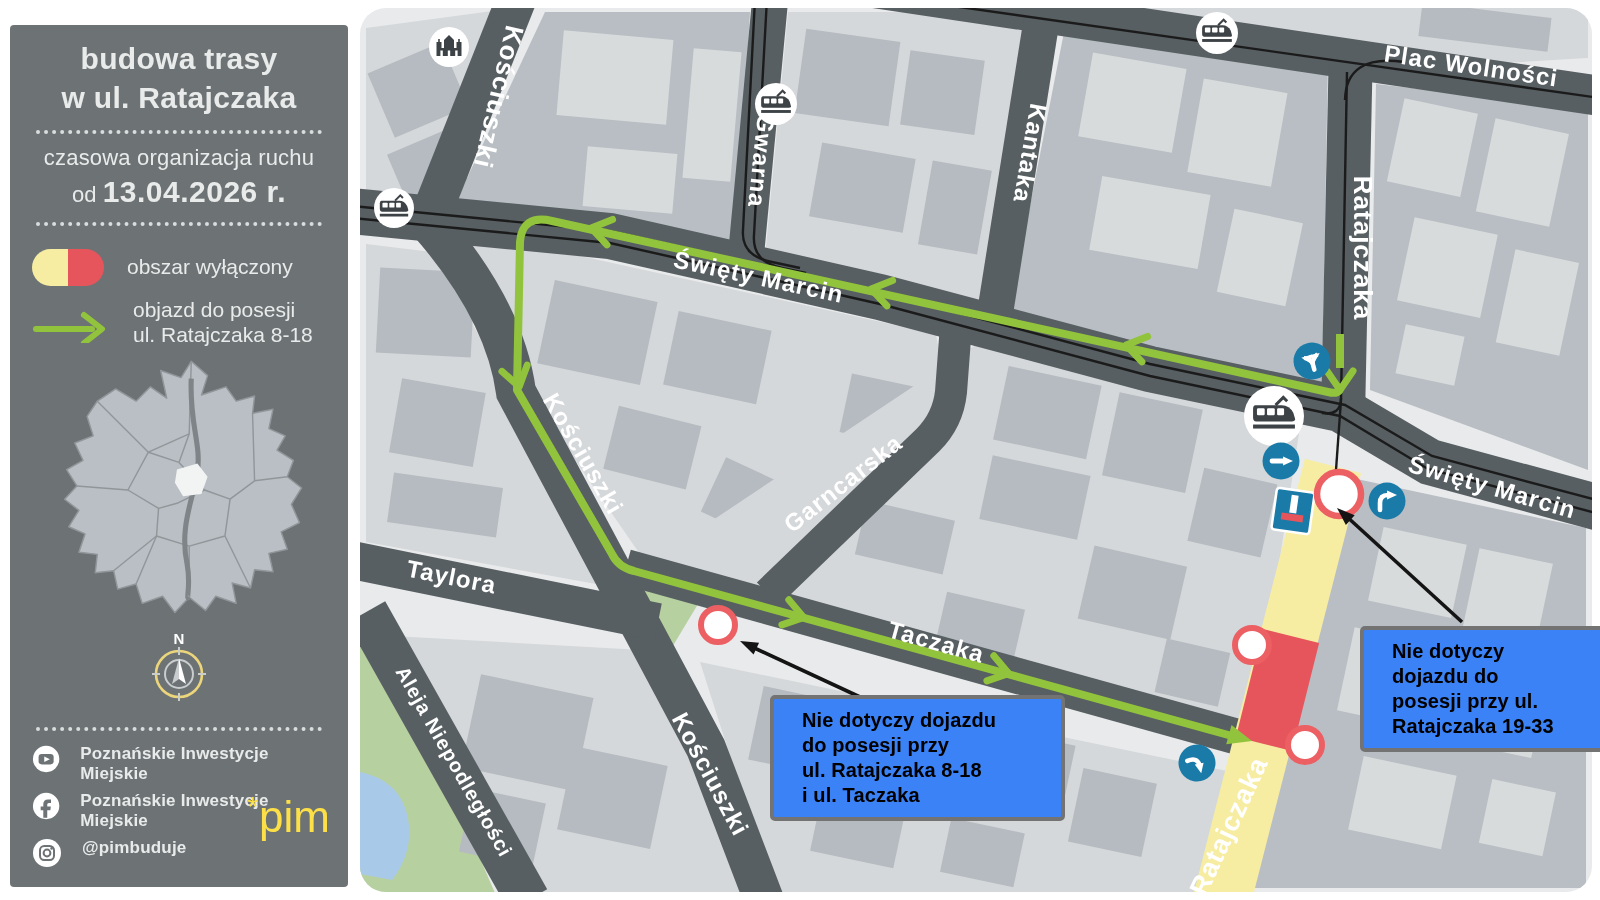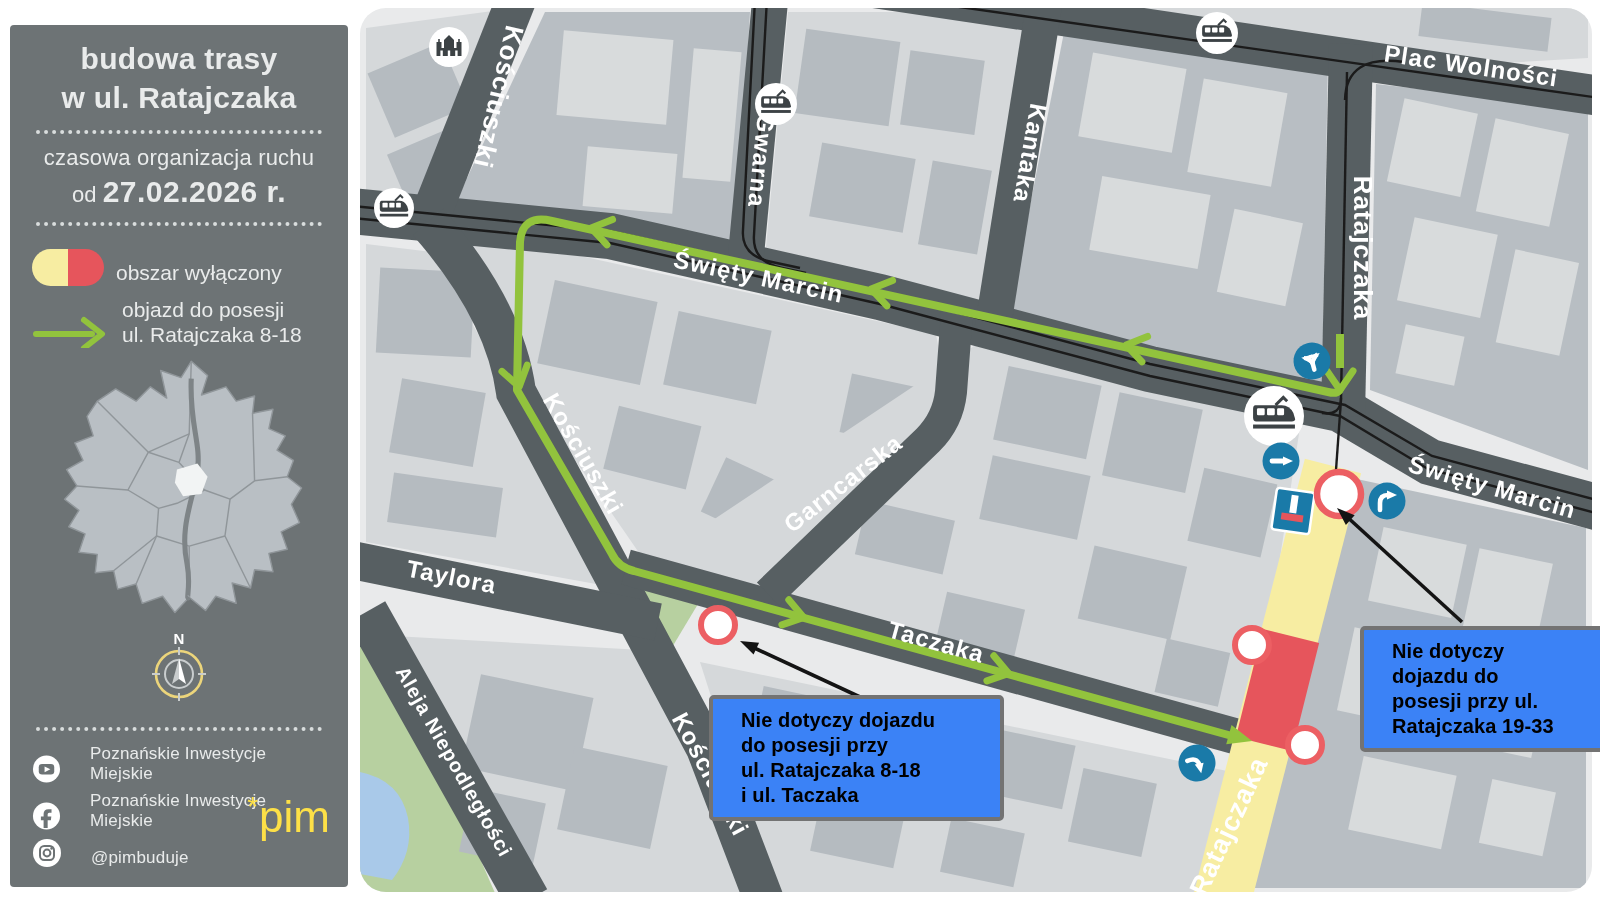--- a/index.html
+++ b/index.html
@@ -14,46 +14,46 @@
     background:#6d7375;border-radius:4px;color:#e9ebeb;
     display:flex;flex-direction:column;z-index:5;box-sizing:border-box;
     padding-top:14px;
   }
   .title{font-size:30px;font-weight:bold;text-align:center;line-height:1.3;letter-spacing:.3px;}
   .title span{display:block;}
   .dots{border-top:4px dotted #d9dddd;margin:13px 26px 11px 26px;height:0;}
   .subtitle{font-size:22px;text-align:center;letter-spacing:.2px;}
   .dateline{font-size:22px;text-align:center;margin-top:4px;}
   .dateline b{font-size:30px;letter-spacing:.5px;}
-  .legend-row{display:flex;align-items:flex-end;gap:12px;padding:0 22px;margin-top:12px;}
+  .legend-row{display:flex;align-items:center;gap:23px;padding:0 22px;margin-top:12px;}
   .pill{width:72px;height:37px;border-radius:19px;overflow:hidden;display:flex;flex:0 0 auto;}
   .pill .y{flex:1;background:#f7eda2;}
   .pill .r{flex:1;background:#e6555c;}
   .legend-label{font-size:21px;line-height:1.18;}
   .arrow-swatch{flex:0 0 auto;}
   .poznan{display:block;margin:2px auto 0 auto;}
   .compass{display:block;margin:0 auto;}
   .footer-sep{margin-top:auto;}
   .social{padding:2px 22px 0 22px;}
-  .social-row{display:flex;align-items:flex-end;gap:29px;margin-bottom:7px;}
+  .social-row{display:flex;align-items:flex-start;gap:20px;margin-bottom:7px;font-weight:bold;}
   .social-row span{font-size:17px;letter-spacing:.2px;}
   .pim-logo{position:absolute;right:18px;bottom:48px;color:#fde047;font-size:44px;line-height:1;}
   .pim-logo .star{font-size:28px;vertical-align:16px;margin-right:1px;}
   .sidebar .spacer-bottom{height:12px;}
   
   .map-svg{position:absolute;left:0;top:0;z-index:1;}
   .map-svg text{font-family:"Liberation Sans", sans-serif;font-weight:bold;fill:#ffffff;letter-spacing:1px;}
   
   .callout{
     position:absolute;background:#3b82f6;border:4px solid #737373;border-radius:5px;
     padding:9px 28px;font-weight:bold;color:#000;font-size:20px;line-height:1.25;
     z-index:10;letter-spacing:.1px;
   }
   .callout div{white-space:nowrap;}
-  .c1{left:709px;top:695px;width:231px;}
+  .c1{left:770px;top:695px;width:231px;}
   .c2{left:1360px;top:626px;width:204px;}
 </style>
 </head>
 <body>
 
 <svg class="map-svg" width="1600" height="900" viewBox="0 0 1600 900">
   <defs>
     <clipPath id="mapclip">
         <rect x="360" y="8" width="1232" height="884" rx="26"></rect>
       </clipPath>
@@ -296,21 +296,21 @@
 
 <div class="sidebar">
   <div class="title">
     <span>budowa trasy</span>
     <span>w ul. Ratajczaka</span>
   </div>
   <div class="dots"></div>
   <div class="subtitle">czasowa organizacja ruchu</div>
   <div class="dateline">
     <span>od</span>
-    <b>27.02.2026 r.</b>
+    <b>13.04.2026 r.</b>
   </div>
   <div class="dots"></div>
 
   <div class="legend-row">
     <div class="pill">
       <div class="y"></div>
       <div class="r"></div>
     </div>
     <div class="legend-label">obszar wyłączony</div>
   </div>

